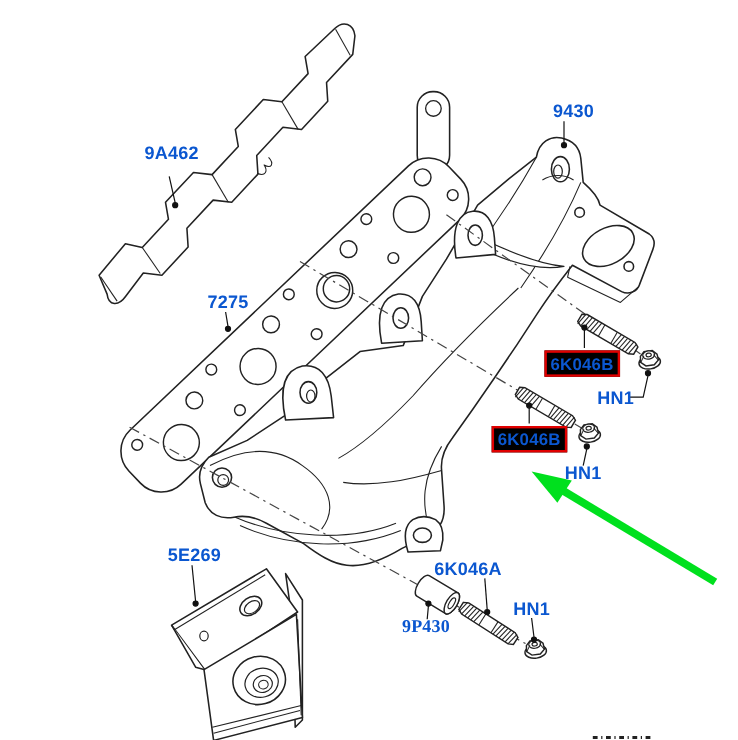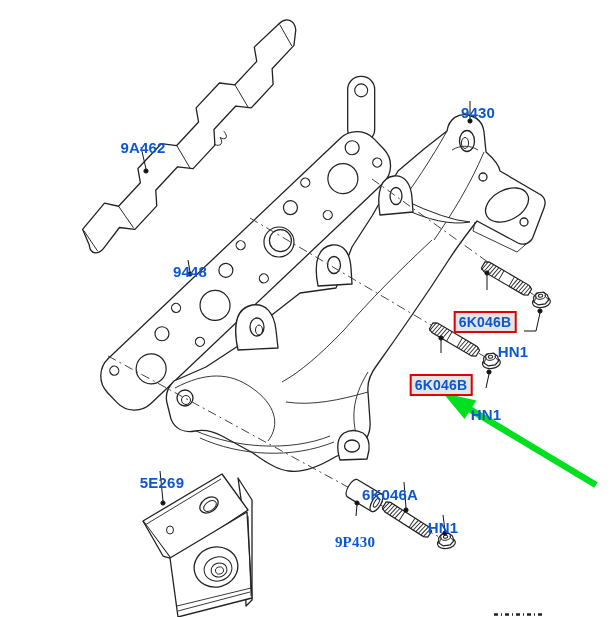--- a/index.html
+++ b/index.html
@@ -14,25 +14,24 @@
   .lbl{
     position:absolute;
     transform:translate(-50%,-50%);
     color:#0b57d0;
     font-weight:bold;
     font-size:15px;
     line-height:1;
     white-space:nowrap;
     letter-spacing:0.2px;
     background:transparent;
-    margin-top:19px;
   }
   .lbl.boxed{
     border:2.5px solid #e10000;
-    background:#e5e5e5;
+    background:#000000;
     padding:2px 3px;
     font-size:14px;
   }
 </style>
 </head>
 <body>
 
 <div id="canvas">
 
 <svg id="art" width="615" height="617" viewBox="0 0 615 617">
@@ -242,21 +241,21 @@
 
   <g>
     <line x1="596" y1="485" x2="466" y2="407" stroke="#00e01e" stroke-width="6.5"></line>
     <polygon points="443,393 476.5,400.5 464.5,419" fill="#00e01e"></polygon>
   </g>
 
   <line x1="494" y1="614.5" x2="542" y2="614.5" stroke="#222" stroke-width="2.5" stroke-dasharray="4 3 1 3"></line>
 </svg>
 
   <div class="lbl" style="left:143px; top:128px;">9A462</div>
-  <div class="lbl" style="left:190px; top:252px;">9448</div>
+  <div class="lbl" style="left:190px; top:252px;">7275</div>
   <div class="lbl" style="left:478px; top:93px;">9430</div>
   <div class="lbl boxed" style="left:485px; top:303px;">6K046B</div>
   <div class="lbl" style="left:513px; top:332px;">HN1</div>
   <div class="lbl boxed" style="left:441px; top:366px;">6K046B</div>
   <div class="lbl" style="left:486px; top:395px;">HN1</div>
   <div class="lbl" style="left:162px; top:463px;">5E269</div>
   <div class="lbl" style="left:390px; top:475px;">6K046A</div>
   <div class="lbl" style="left:355px; top:523px;font-family:Liberation Serif, serif;">9P430</div>
   <div class="lbl" style="left:443px; top:508px;">HN1</div>
 

